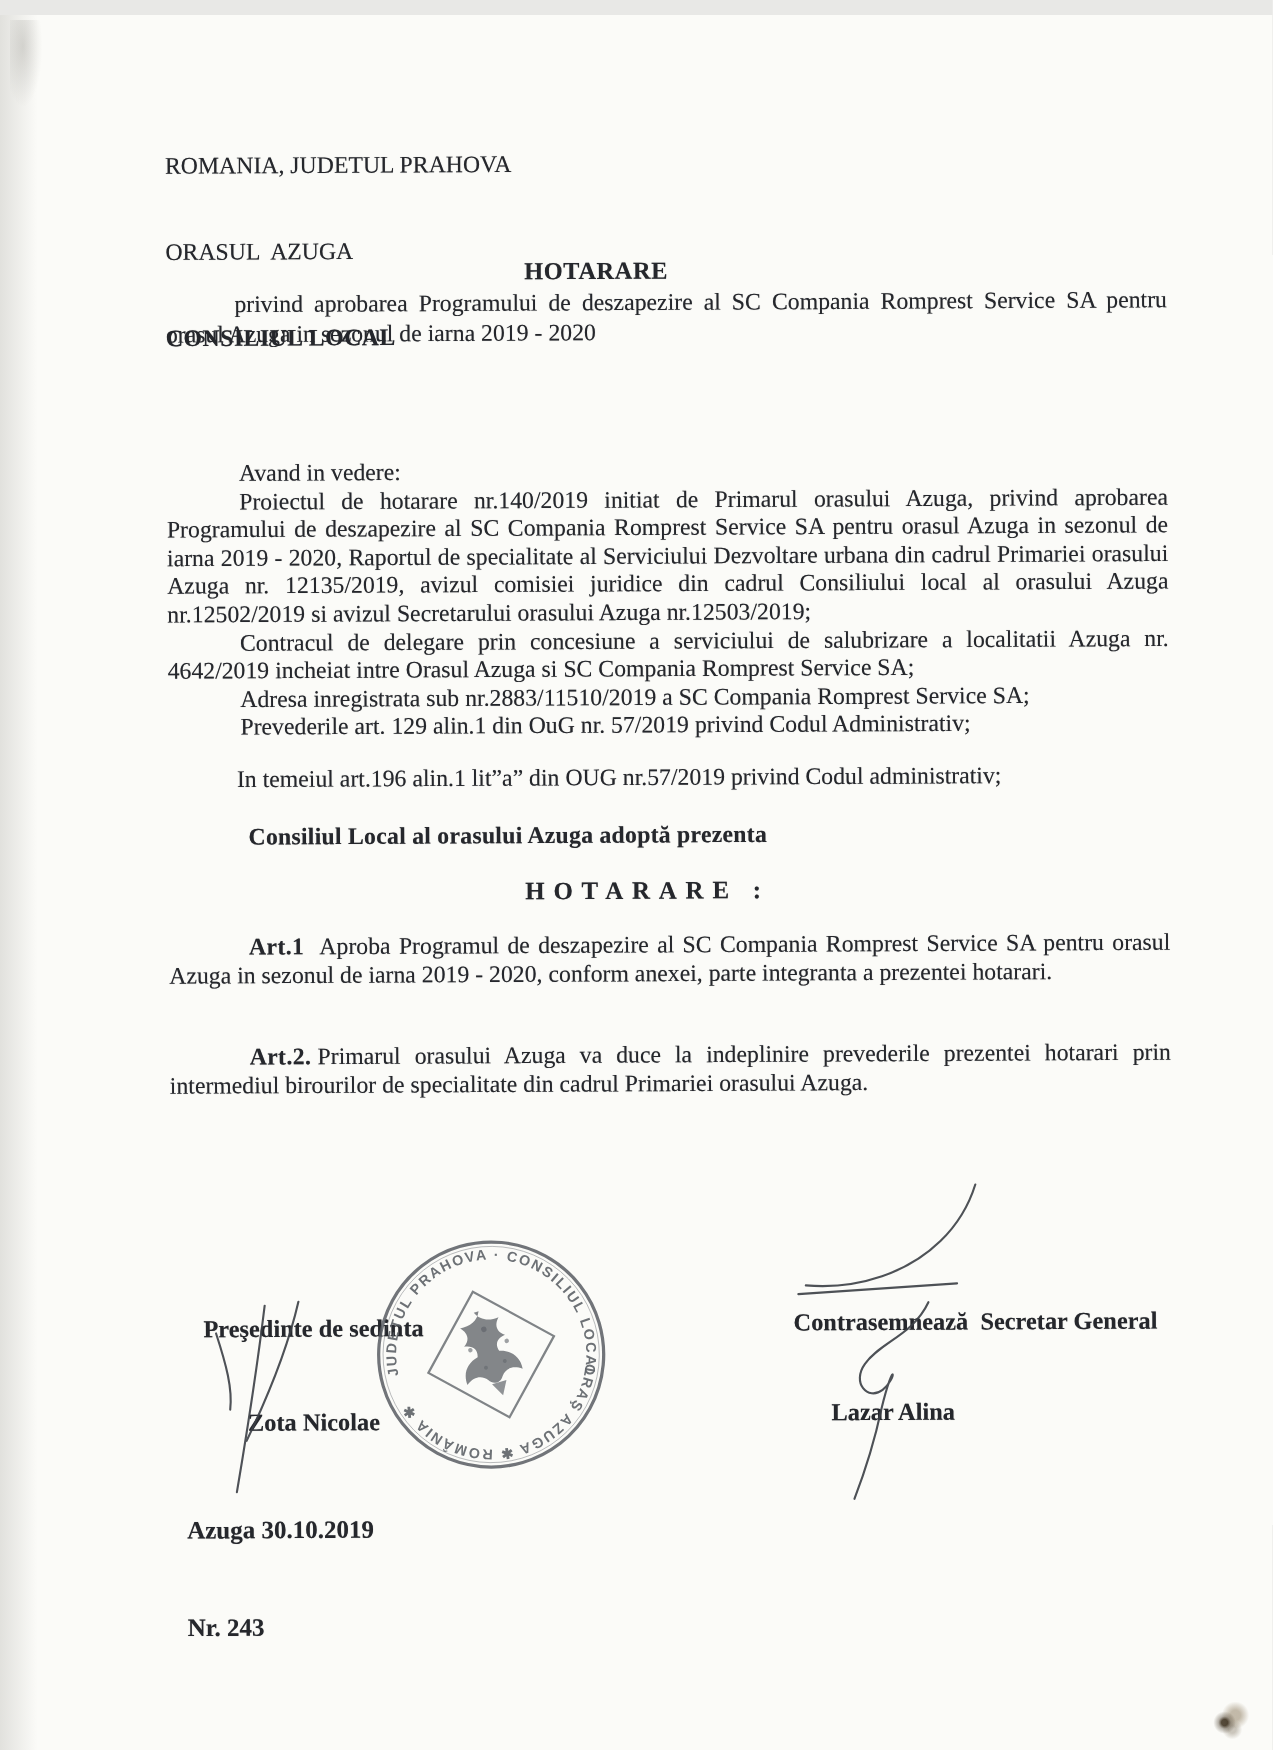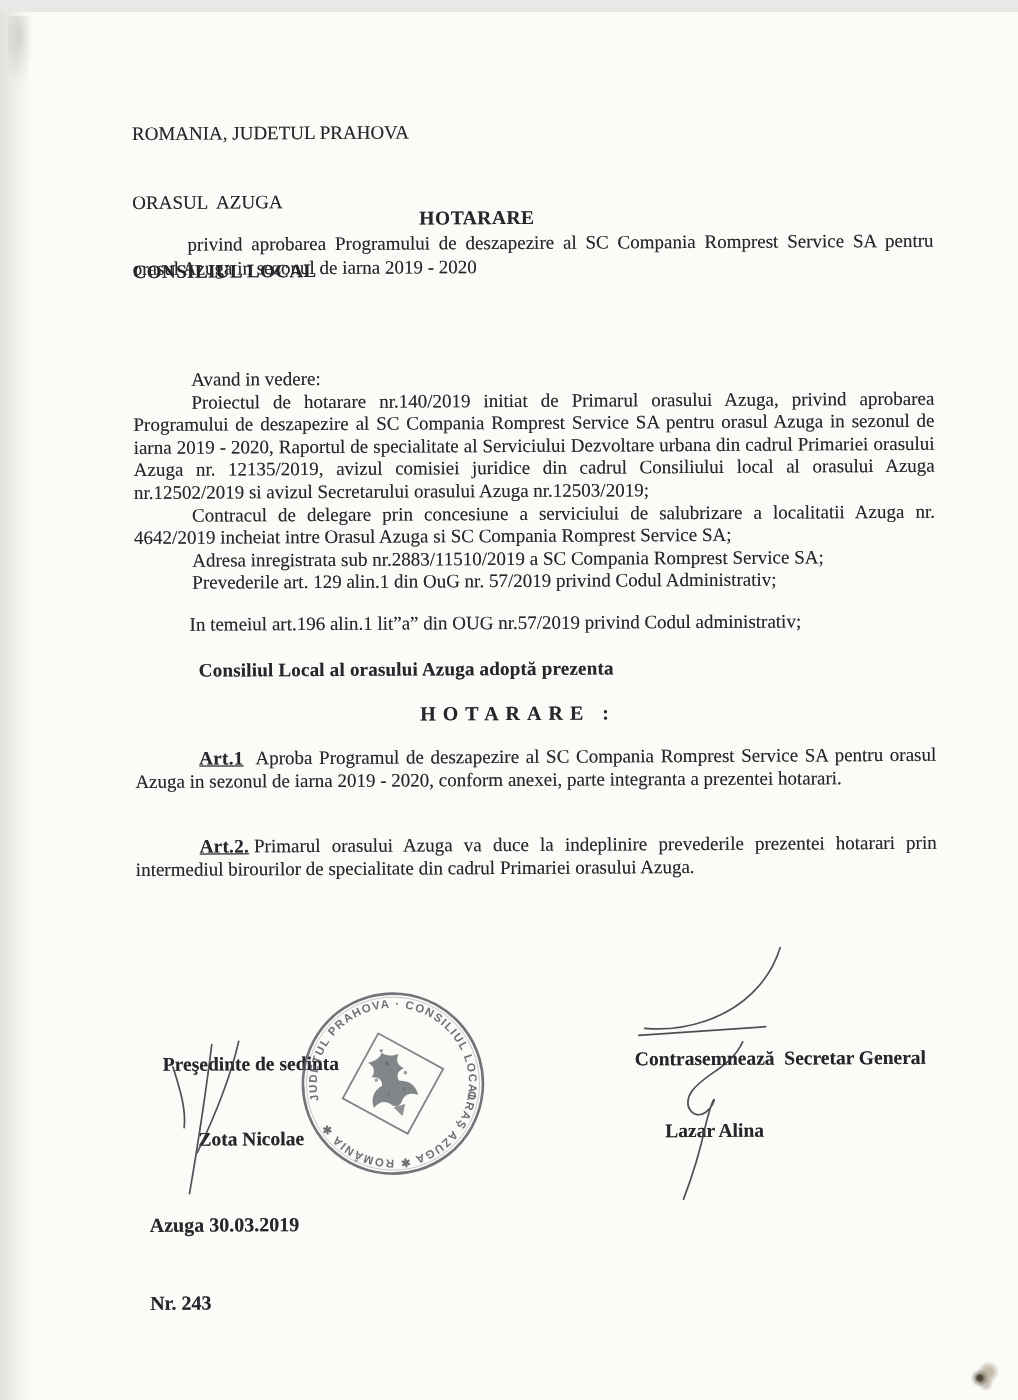--- a/index.html
+++ b/index.html
@@ -26,21 +26,21 @@
   .preamble{position:absolute;left:135px;top:355px;width:801px;font-size:19px;line-height:22.6px;text-align:justify;}
   .preamble p{margin:0;text-indent:58px;}
   .preamble p.intro{text-align:left;}
 
   .legal{position:absolute;left:135px;top:600px;width:800px;margin:0;font-size:19px;text-indent:55px;}
   .adoption{position:absolute;left:135px;top:646px;width:800px;margin:0;font-size:19px;font-weight:bold;text-indent:64px;letter-spacing:.2px;}
   .decision-heading{position:absolute;left:135px;top:690px;width:800px;margin:0;font-size:20px;font-weight:bold;
     text-align:center;letter-spacing:7px;padding-right:34px;}
 
   .article{position:absolute;left:135px;width:801px;margin:0;font-size:19px;line-height:22.8px;text-align:justify;text-indent:64px;}
-  .article b{letter-spacing:.3px;text-decoration:underline;}
+  .article b{letter-spacing:.3px;}
   .article .gap-wide{display:inline-block;width:12px;}
   .article .gap{display:inline-block;width:5px;}
   .article-1{top:734px;}
   .article-2{top:822px;}
 
   .sig-left{position:absolute;left:143px;top:988px;width:212px;text-align:center;
     font-size:19.5px;font-weight:bold;line-height:25px;white-space:pre-wrap;}
   .sig-right{position:absolute;left:633px;top:988px;font-size:19.5px;font-weight:bold;line-height:24px;white-space:pre-wrap;}
   .sig-right .name{padding-left:30px;}
 
@@ -136,20 +136,20 @@
         </g>
         <g>
           <path d="M779,937 C768,972 740,998 704,1010 C686,1016 664,1019 643,1017"></path>
           <path d="M637,1024 L764,1016"></path>
           <path d="M741,1031 C728,1058 703,1062 690,1080 C679,1095 692,1110 704,1101 C716,1092 714,1072 703,1116 C696,1148 688,1170 681,1188"></path>
         </g>
       </g>
     </svg>
 
     <div class="footer txt">
-      <div>Azuga 30.03.2019</div>
+      <div>Azuga 30.10.2019</div>
       <div>Nr. 243</div>
     </div>
 
   </div>
 
   <div class="smudge"></div>
 </div>
 
 </body></html>

